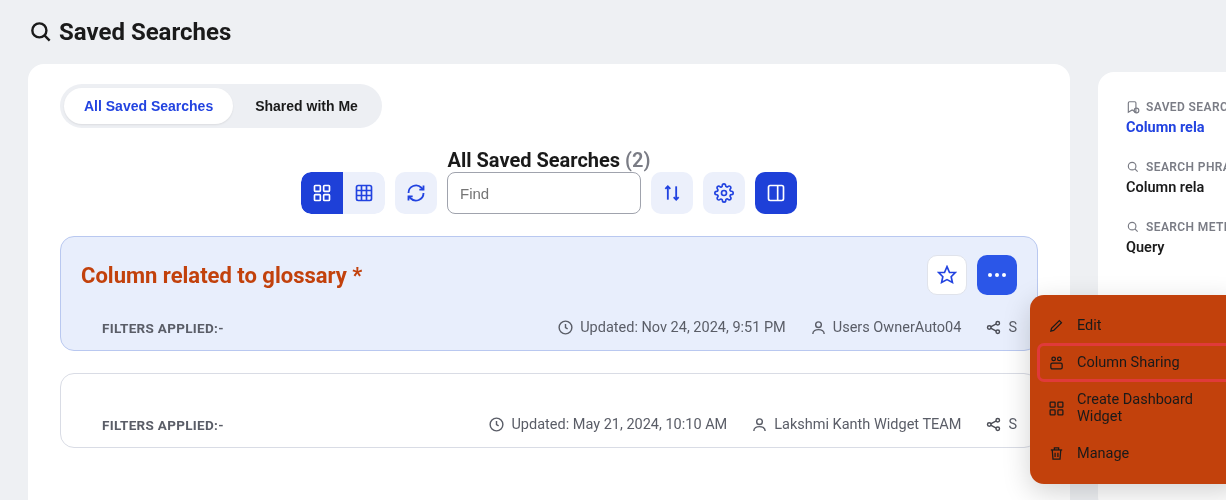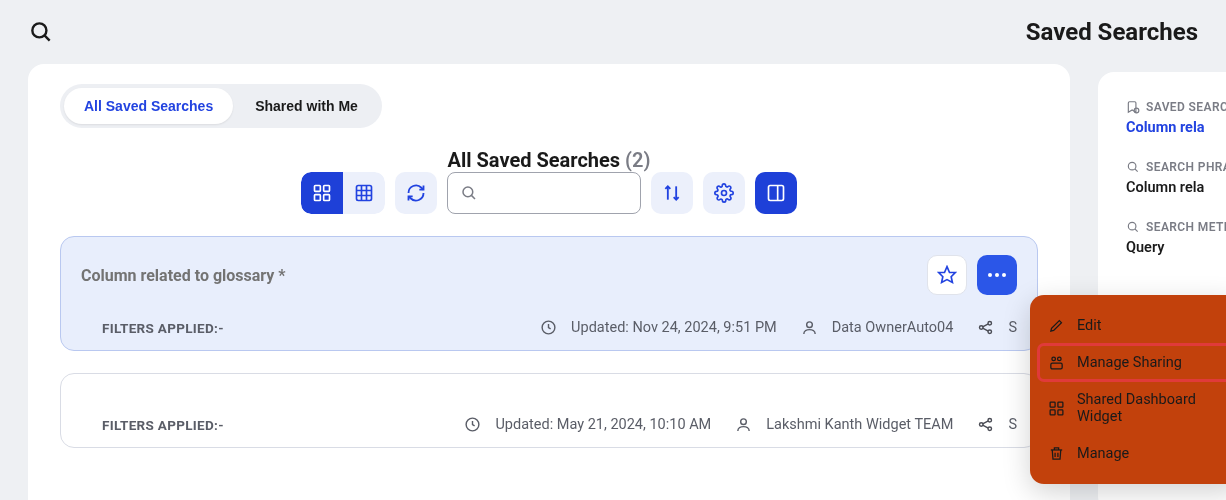--- a/index.html
+++ b/index.html
@@ -9,21 +9,20 @@
   width: 1226px;
   height: 500px;
   overflow: hidden;
   position: relative;
 }
 .header {
   display: flex;
   align-items: center;
   gap: 5px;
   padding: 18px 28px 10px 28px;
-  justify-content: space-between;
 }
 .header h1 {
   font-size: 24px;
   font-weight: 700;
   color: #1a1a1a;
 }
 .main-panel {
   background: #fff;
   border-radius: 16px;
   margin: 8px 0 0 28px;
@@ -126,23 +125,23 @@
 .card.selected {
   background: #e8eefc;
   border-color: #b9c8f0;
 }
 .card-row1 {
   display: flex;
   align-items: center;
   justify-content: space-between;
 }
 .card-title {
-  font-size: 16px;
+  font-size: 22px;
   font-weight: 700;
-  color: #737373;
+  color: #c2410c;
   cursor: pointer;
 }
 .card-actions {
   display: flex;
   gap: 10px;
   align-items: center;
 }
 .star-btn, .more-btn {
   width: 40px;
   height: 40px;
@@ -165,21 +164,21 @@
   color: #5a5d67;
 }
 .filters-label {
   font-weight: 700;
   letter-spacing: 0.3px;
   color: #5a5d67;
   font-size: 13.5px;
   padding-left: 21px;
 }
 .spacer { flex: 1; }
-.meta { display: flex; align-items: flex-end; gap: 14px; }
+.meta { display: flex; align-items: flex-end; gap: 6px; }
 .side-panel {
   position: absolute;
   top: 72px;
   left: 1098px;
   width: 160px;
   background: #fff;
   border-radius: 16px 0 0 16px;
   padding: 28px 0 0 28px;
   height: 440px;
   overflow: hidden;
@@ -280,20 +279,21 @@
         <span>
           <svg width="20" height="20" viewBox="0 0 24 24" fill="none" stroke="#2243e0" stroke-width="2.2">
               <path d="M3 12a9 9 0 0 1 15.5-6.3L21 8"></path>
               <path d="M21 3v5h-5"></path>
               <path d="M21 12a9 9 0 0 1-15.5 6.3L3 16"></path>
               <path d="M3 21v-5h5"></path>
             </svg>
         </span>
       </button>
       <div class="find-box">
+        <input type="text" placeholder="Find" style="">
         <span>
           <svg width="18" height="18" viewBox="0 0 24 24" fill="none" stroke="#7a7c85" stroke-width="2">
               <circle cx="10.5" cy="10.5" r="6.5"></circle>
               <line x1="20" y1="20" x2="15.2" y2="15.2"></line>
             </svg>
         </span>
       </div>
       <button class="icon-btn">
         <span>
           <svg width="20" height="20" viewBox="0 0 24 24" fill="none" stroke="#2243e0" stroke-width="2.2">
@@ -358,21 +358,21 @@
           </span>
         <span>Updated: Nov 24, 2024, 9:51 PM</span>
       </div>
       <div class="meta">
         <span>
             <svg width="17" height="17" viewBox="0 0 24 24" fill="none" stroke="#5a5d67" stroke-width="2">
               <circle cx="12" cy="8" r="4"></circle>
               <path d="M4 21c0-4 4-6 8-6s8 2 8 6"></path>
             </svg>
           </span>
-        <span>Data OwnerAuto04</span>
+        <span>Users OwnerAuto04</span>
       </div>
       <div class="meta">
         <span>
             <svg width="17" height="17" viewBox="0 0 24 24" fill="none" stroke="#4a4c55" stroke-width="2">
               <circle cx="6" cy="12" r="2.5"></circle>
               <circle cx="18" cy="6" r="2.5"></circle>
               <circle cx="18" cy="18" r="2.5"></circle>
               <line x1="8" y1="11" x2="16" y2="7"></line>
               <line x1="8" y1="13" x2="16" y2="17"></line>
             </svg>
@@ -476,32 +476,32 @@
     <span>Edit</span>
   </div>
   <div class="menu-item highlight">
     <span>
         <svg width="17" height="17" viewBox="0 0 24 24" fill="none" stroke="#1a1a1a" stroke-width="1.8">
           <circle cx="8" cy="7" r="2.5"></circle>
           <circle cx="16" cy="7" r="2.5"></circle>
           <rect x="4" y="13" width="16" height="8" rx="2"></rect>
         </svg>
       </span>
-    <span>Manage Sharing</span>
+    <span>Column Sharing</span>
   </div>
   <div class="menu-item">
     <span>
         <svg width="17" height="17" viewBox="0 0 24 24" fill="none" stroke="#1a1a1a" stroke-width="1.8">
           <rect x="3" y="3" width="7" height="7" rx="1"></rect>
           <rect x="14" y="3" width="7" height="7" rx="1"></rect>
           <rect x="3" y="14" width="7" height="7" rx="1"></rect>
           <rect x="14" y="14" width="7" height="7" rx="1"></rect>
         </svg>
       </span>
-    <span>Shared Dashboard Widget</span>
+    <span>Create Dashboard Widget</span>
   </div>
   <div class="menu-item">
     <span>
         <svg width="17" height="17" viewBox="0 0 24 24" fill="none" stroke="#1a1a1a" stroke-width="1.8">
           <path d="M4 7h16"></path>
           <path d="M9 7V4h6v3"></path>
           <path d="M6 7l1 13h10l1-13"></path>
           <line x1="10" y1="11" x2="10" y2="17"></line>
           <line x1="14" y1="11" x2="14" y2="17"></line>
         </svg>

